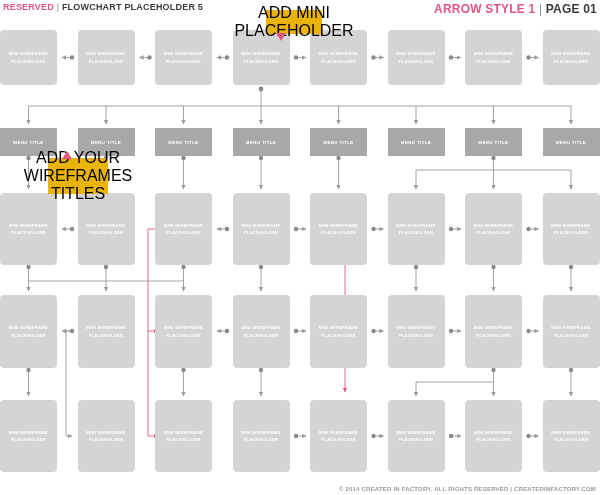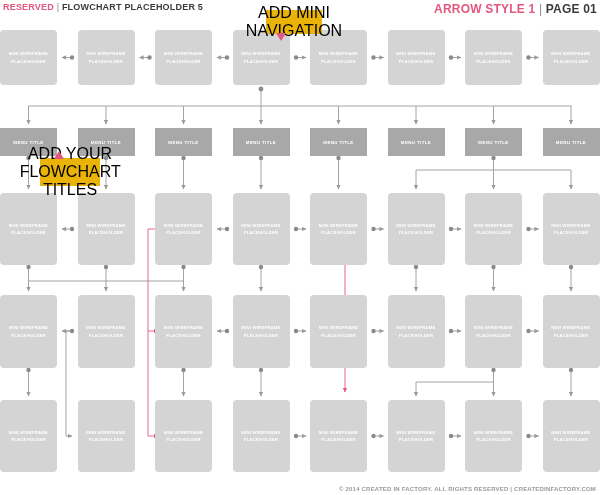--- a/index.html
+++ b/index.html
@@ -341,28 +341,28 @@
         <span>MINI WIREFRAME PLACEHOLDER</span>
       </div>
       <div class="wf" style="left: 542.5px; top: 400px; width: 57px; height: 72px;">
         <span>MINI WIREFRAME PLACEHOLDER</span>
       </div>
     </div>
 
   <div class="callout" style="left:266px; top:10px; width:56px; height:24px;">
     <div>
       <div>ADD MINI</div>
-      <div>NAVIGATION</div>
+      <div>PLACEHOLDER</div>
     </div>
     <i class="tail tail-down"></i>
   </div>
 
-  <div class="callout" style="left:40px; top:158px; width:60px; height:28px;">
+  <div class="callout" style="left:48px; top:158px; width:60px; height:36px;">
     <div>
       <div>ADD YOUR</div>
-      <div>FLOWCHART TITLES</div>
+      <div>WIREFRAMES TITLES</div>
     </div>
     <i class="tail tail-up"></i>
   </div>
 
   <div class="footer">© 2014 CREATED IN FACTORY. ALL RIGHTS RESERVED | CREATEDINFACTORY.COM</div>
 
 </div>
 
 </body></html>

